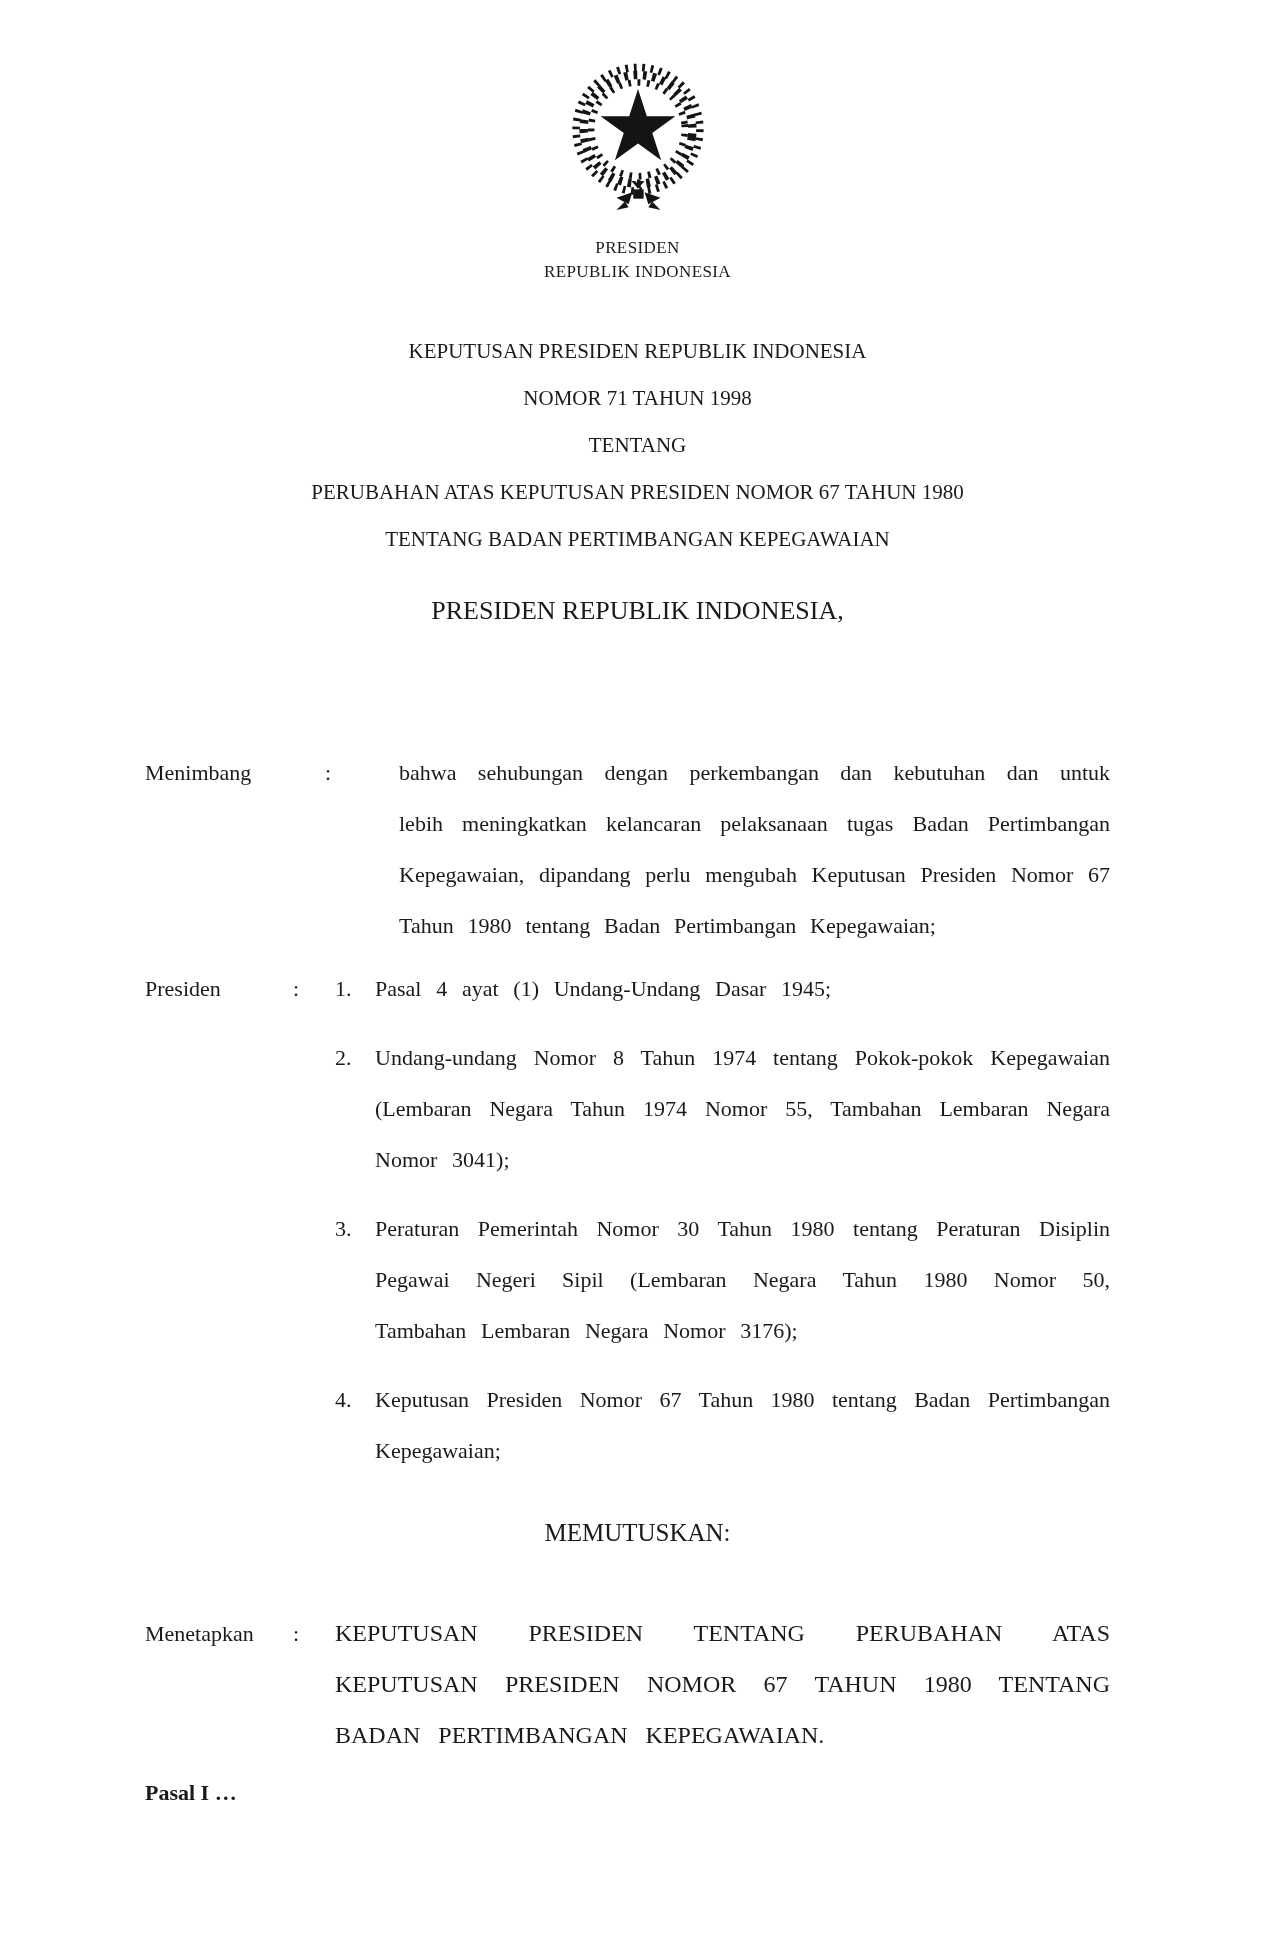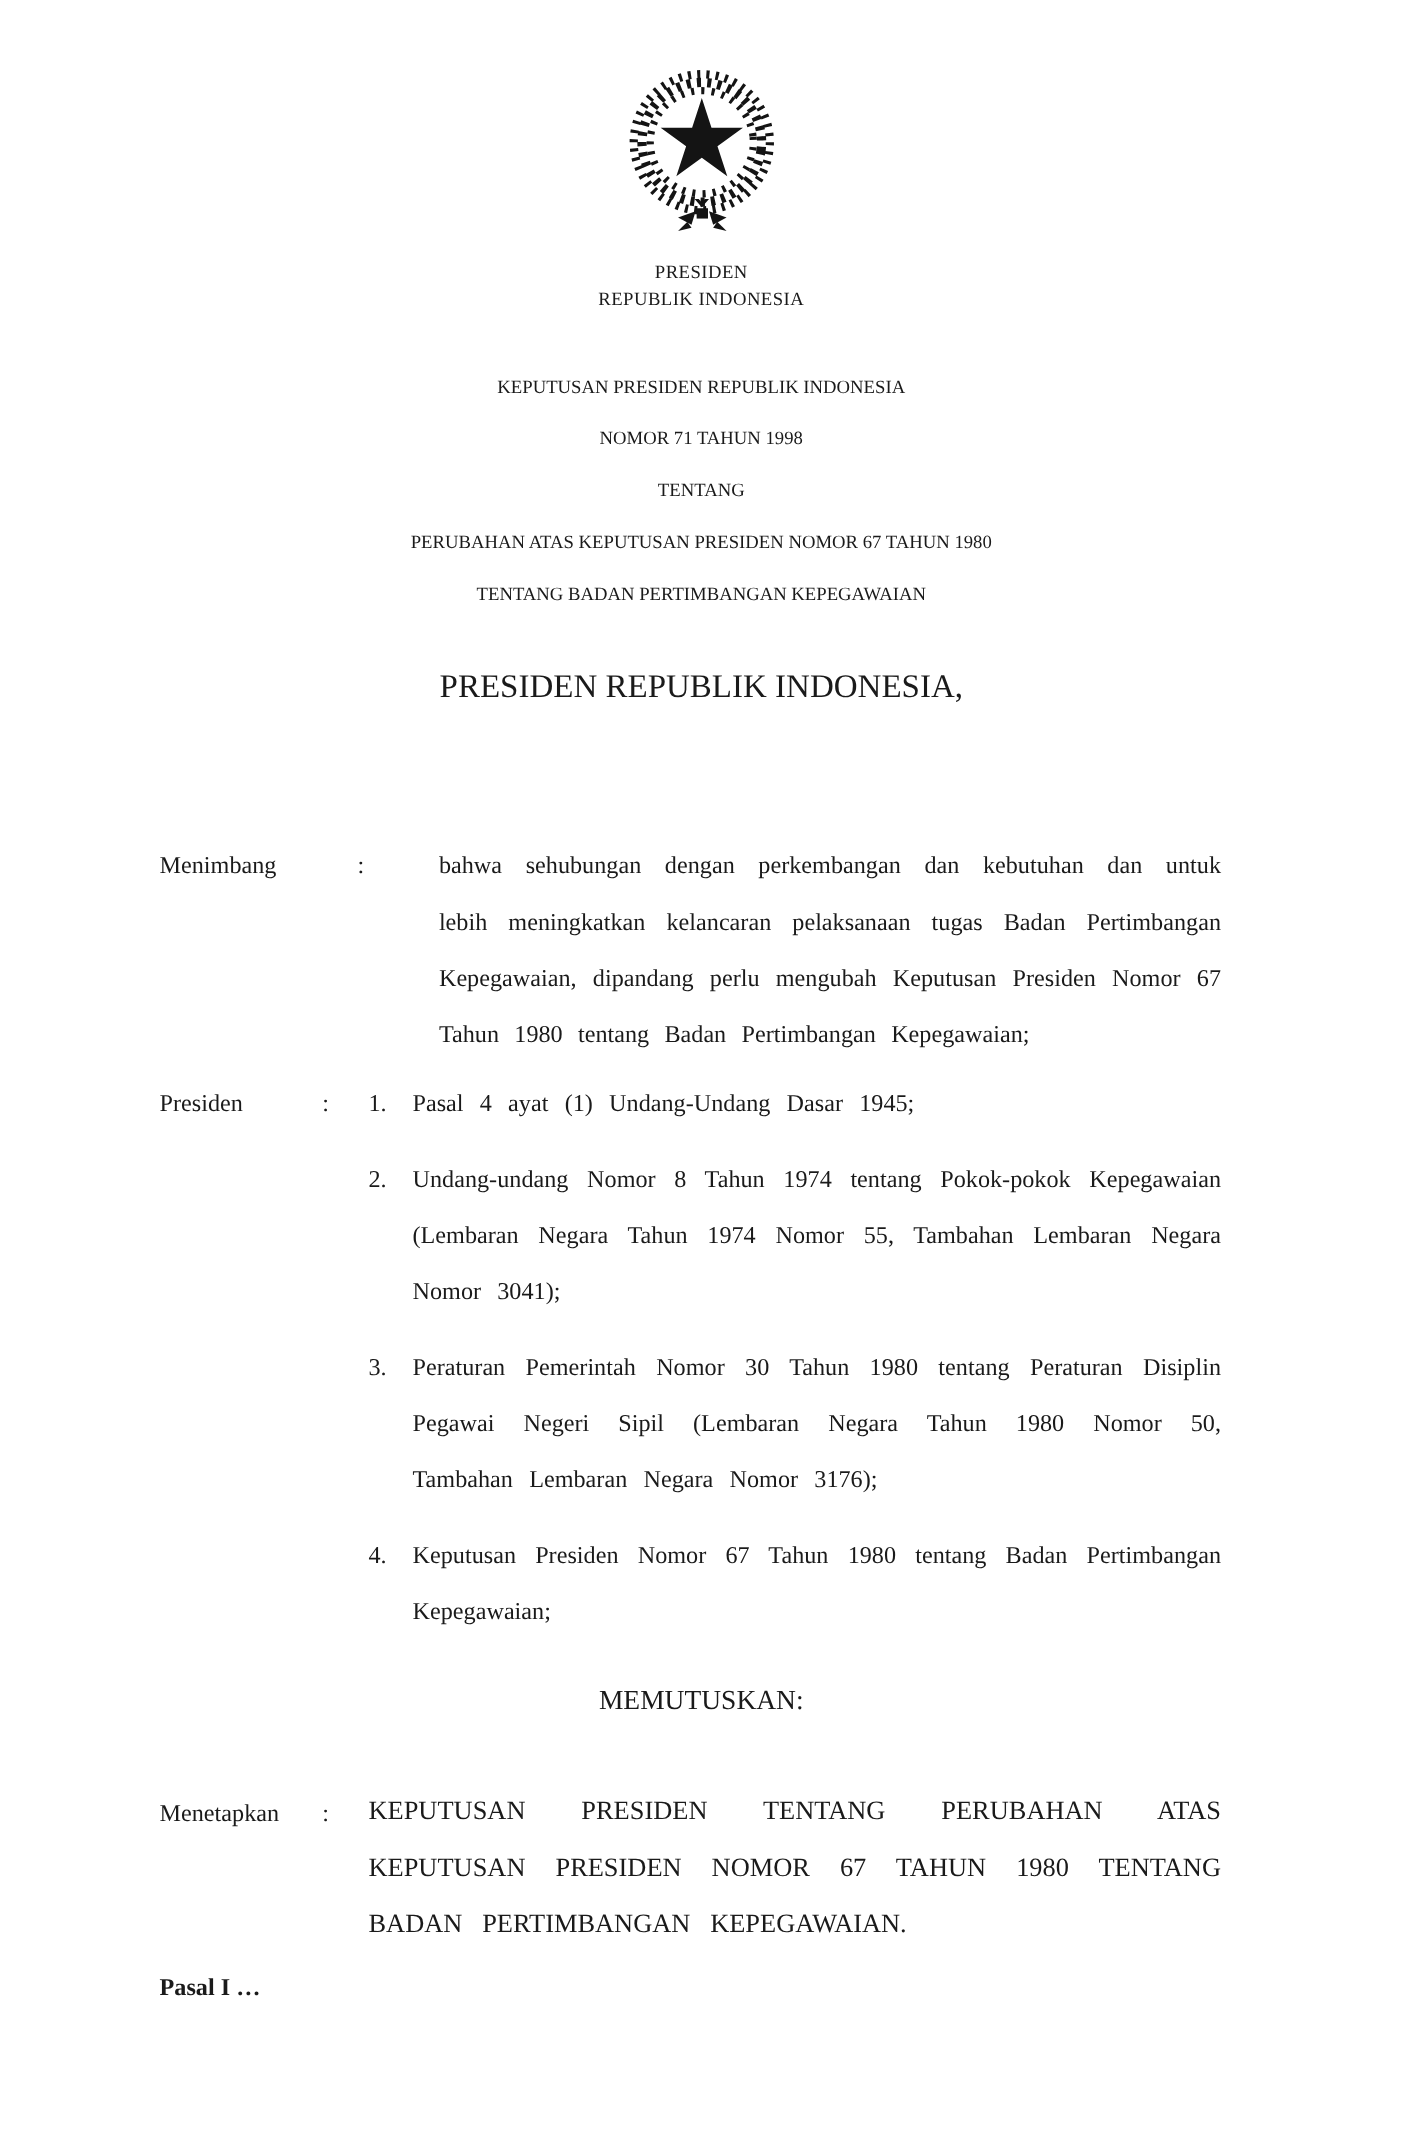--- a/index.html
+++ b/index.html
@@ -22,26 +22,26 @@
   }
   .emblem-wrap { line-height: 0; }
   .letterhead {
     margin-top: 26px;
     font-size: 17px;
     line-height: 24px;
     letter-spacing: 0.4px;
   }
   .title-block {
     margin-top: 44px;
-    font-size: 17px;
+    font-size: 21px;
     line-height: 47px;
   }
   .salutation-block {
-    margin-top: 42px;
-    font-size: 30px;
+    margin-top: 28px;
+    font-size: 26px;
     line-height: 40px;
   }
   .clause {
     display: grid;
     grid-template-columns: 148px 42px 1fr;
     font-size: 22px;
     line-height: 51px;
   }
   .clause-menimbang { margin-top: 116px; gap: 32px; }
   .clause-mengingat { margin-top: 12px; }

